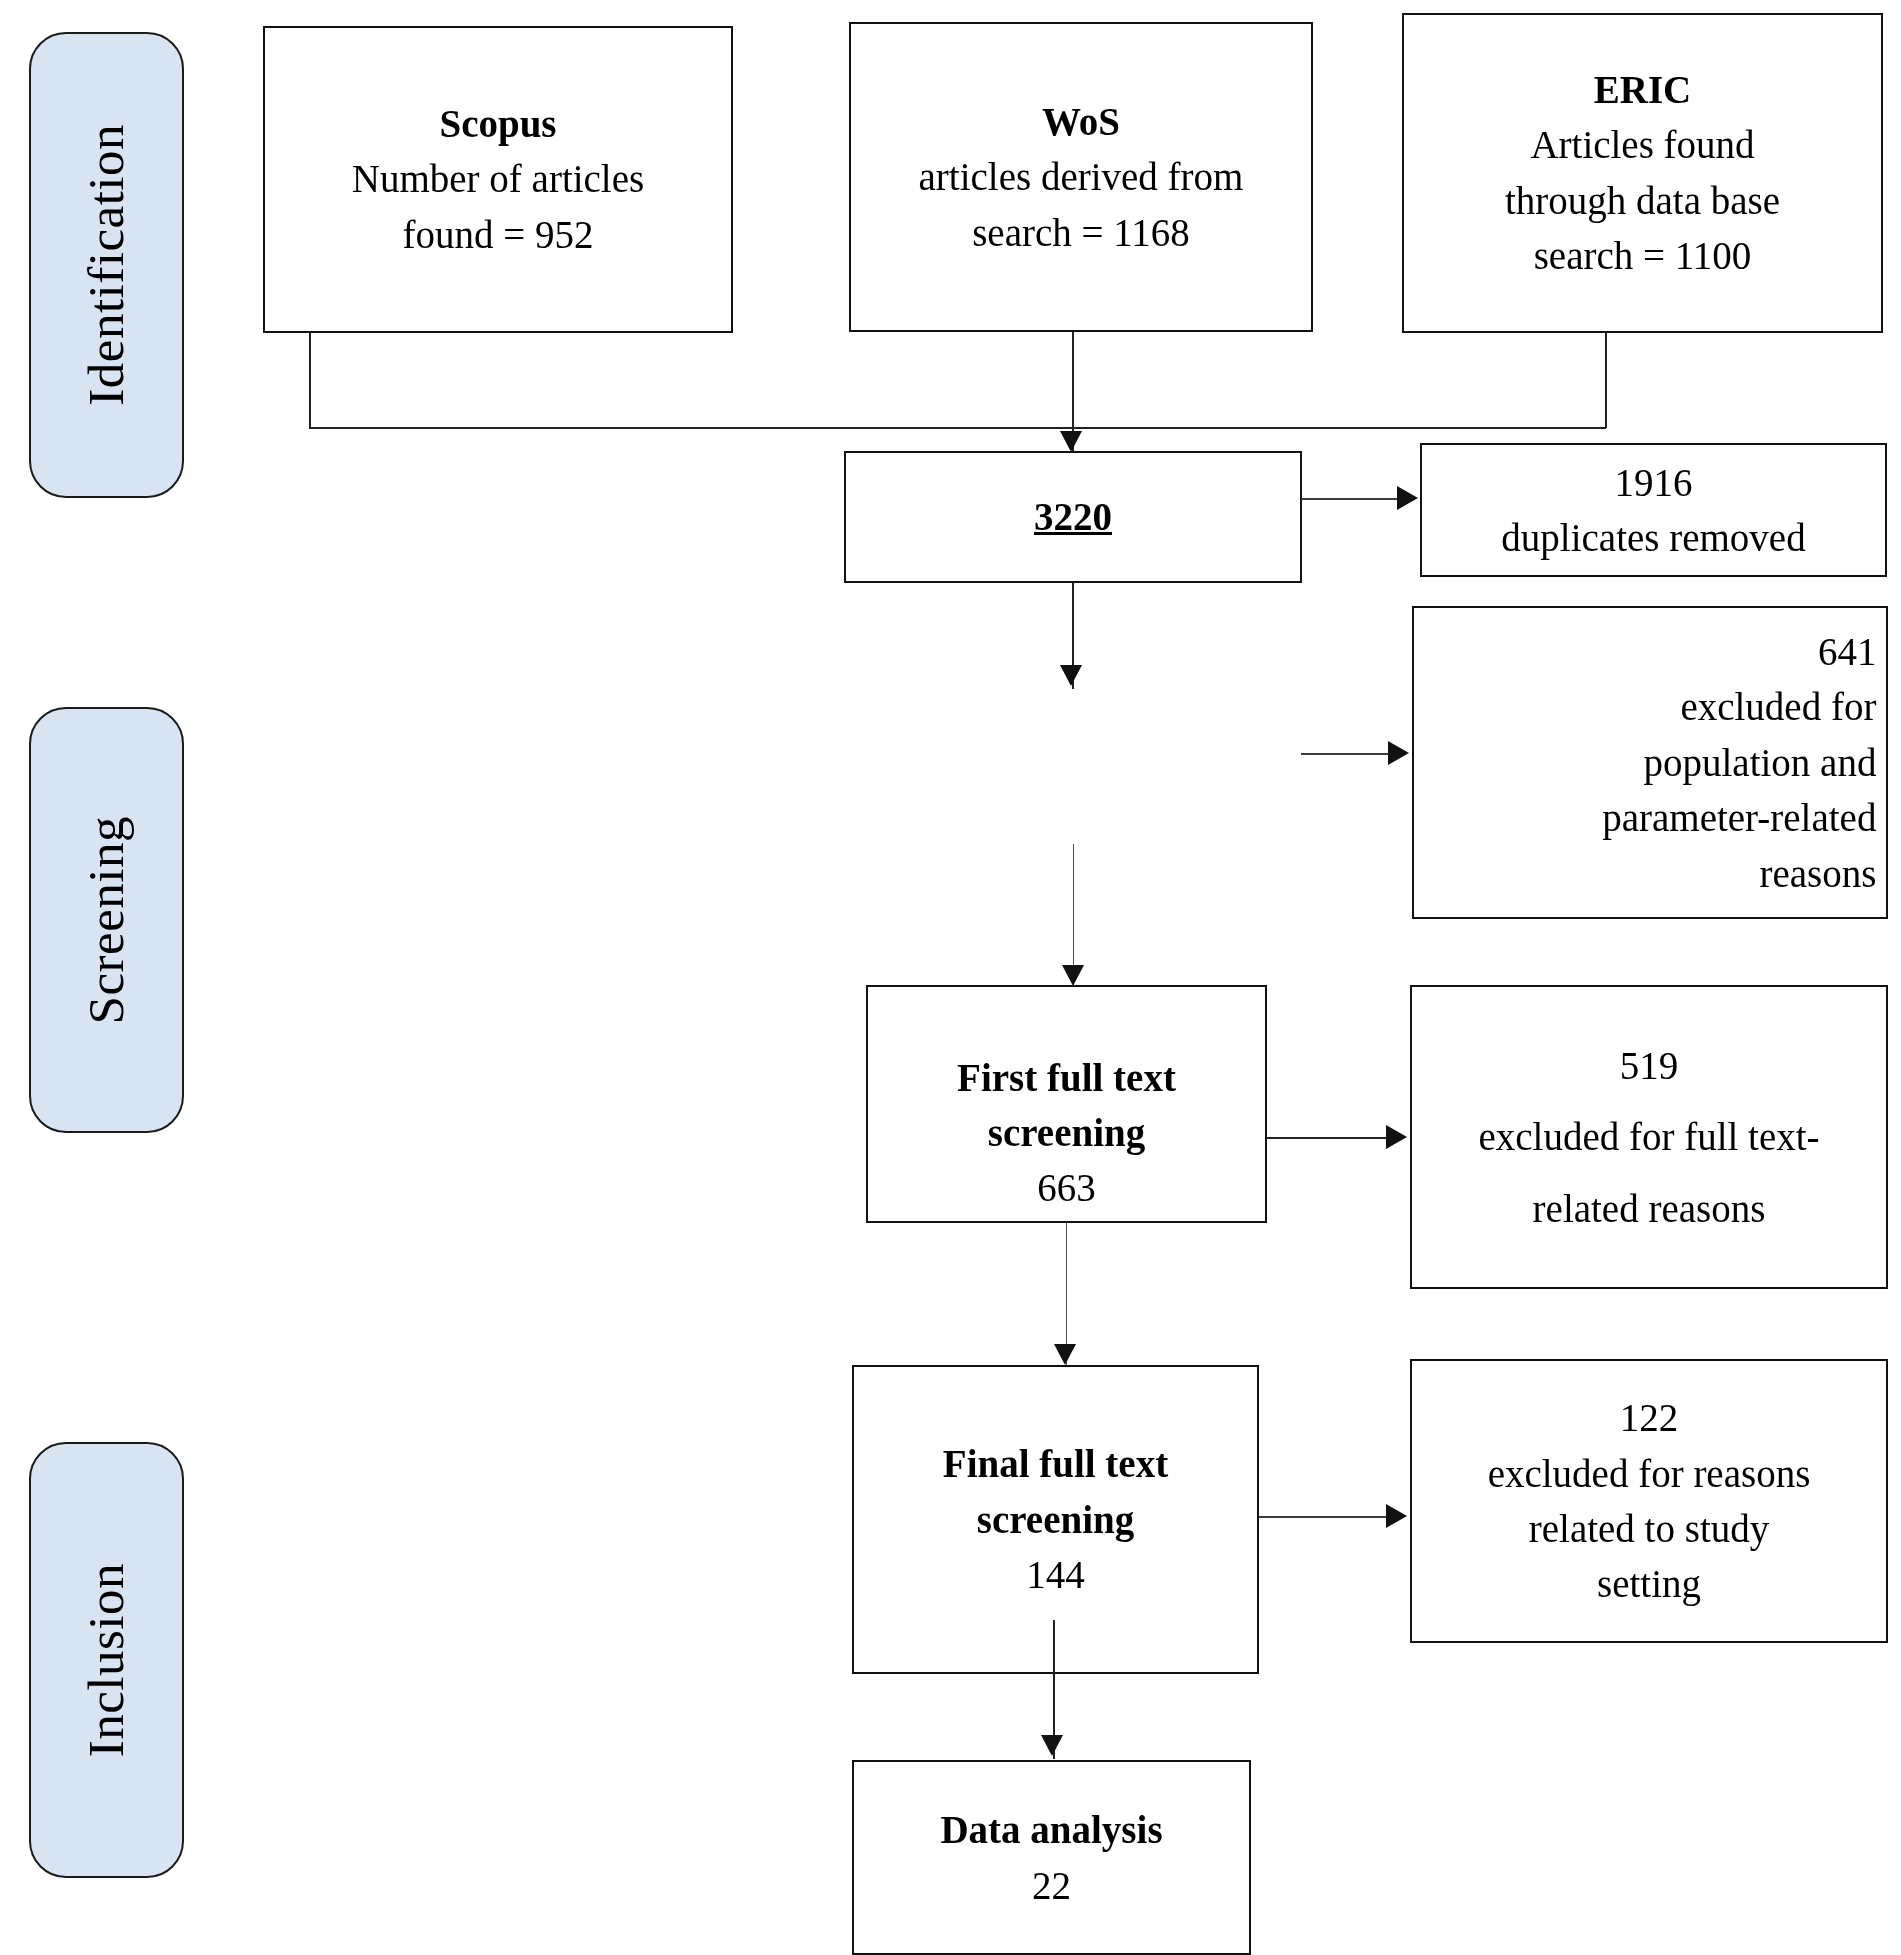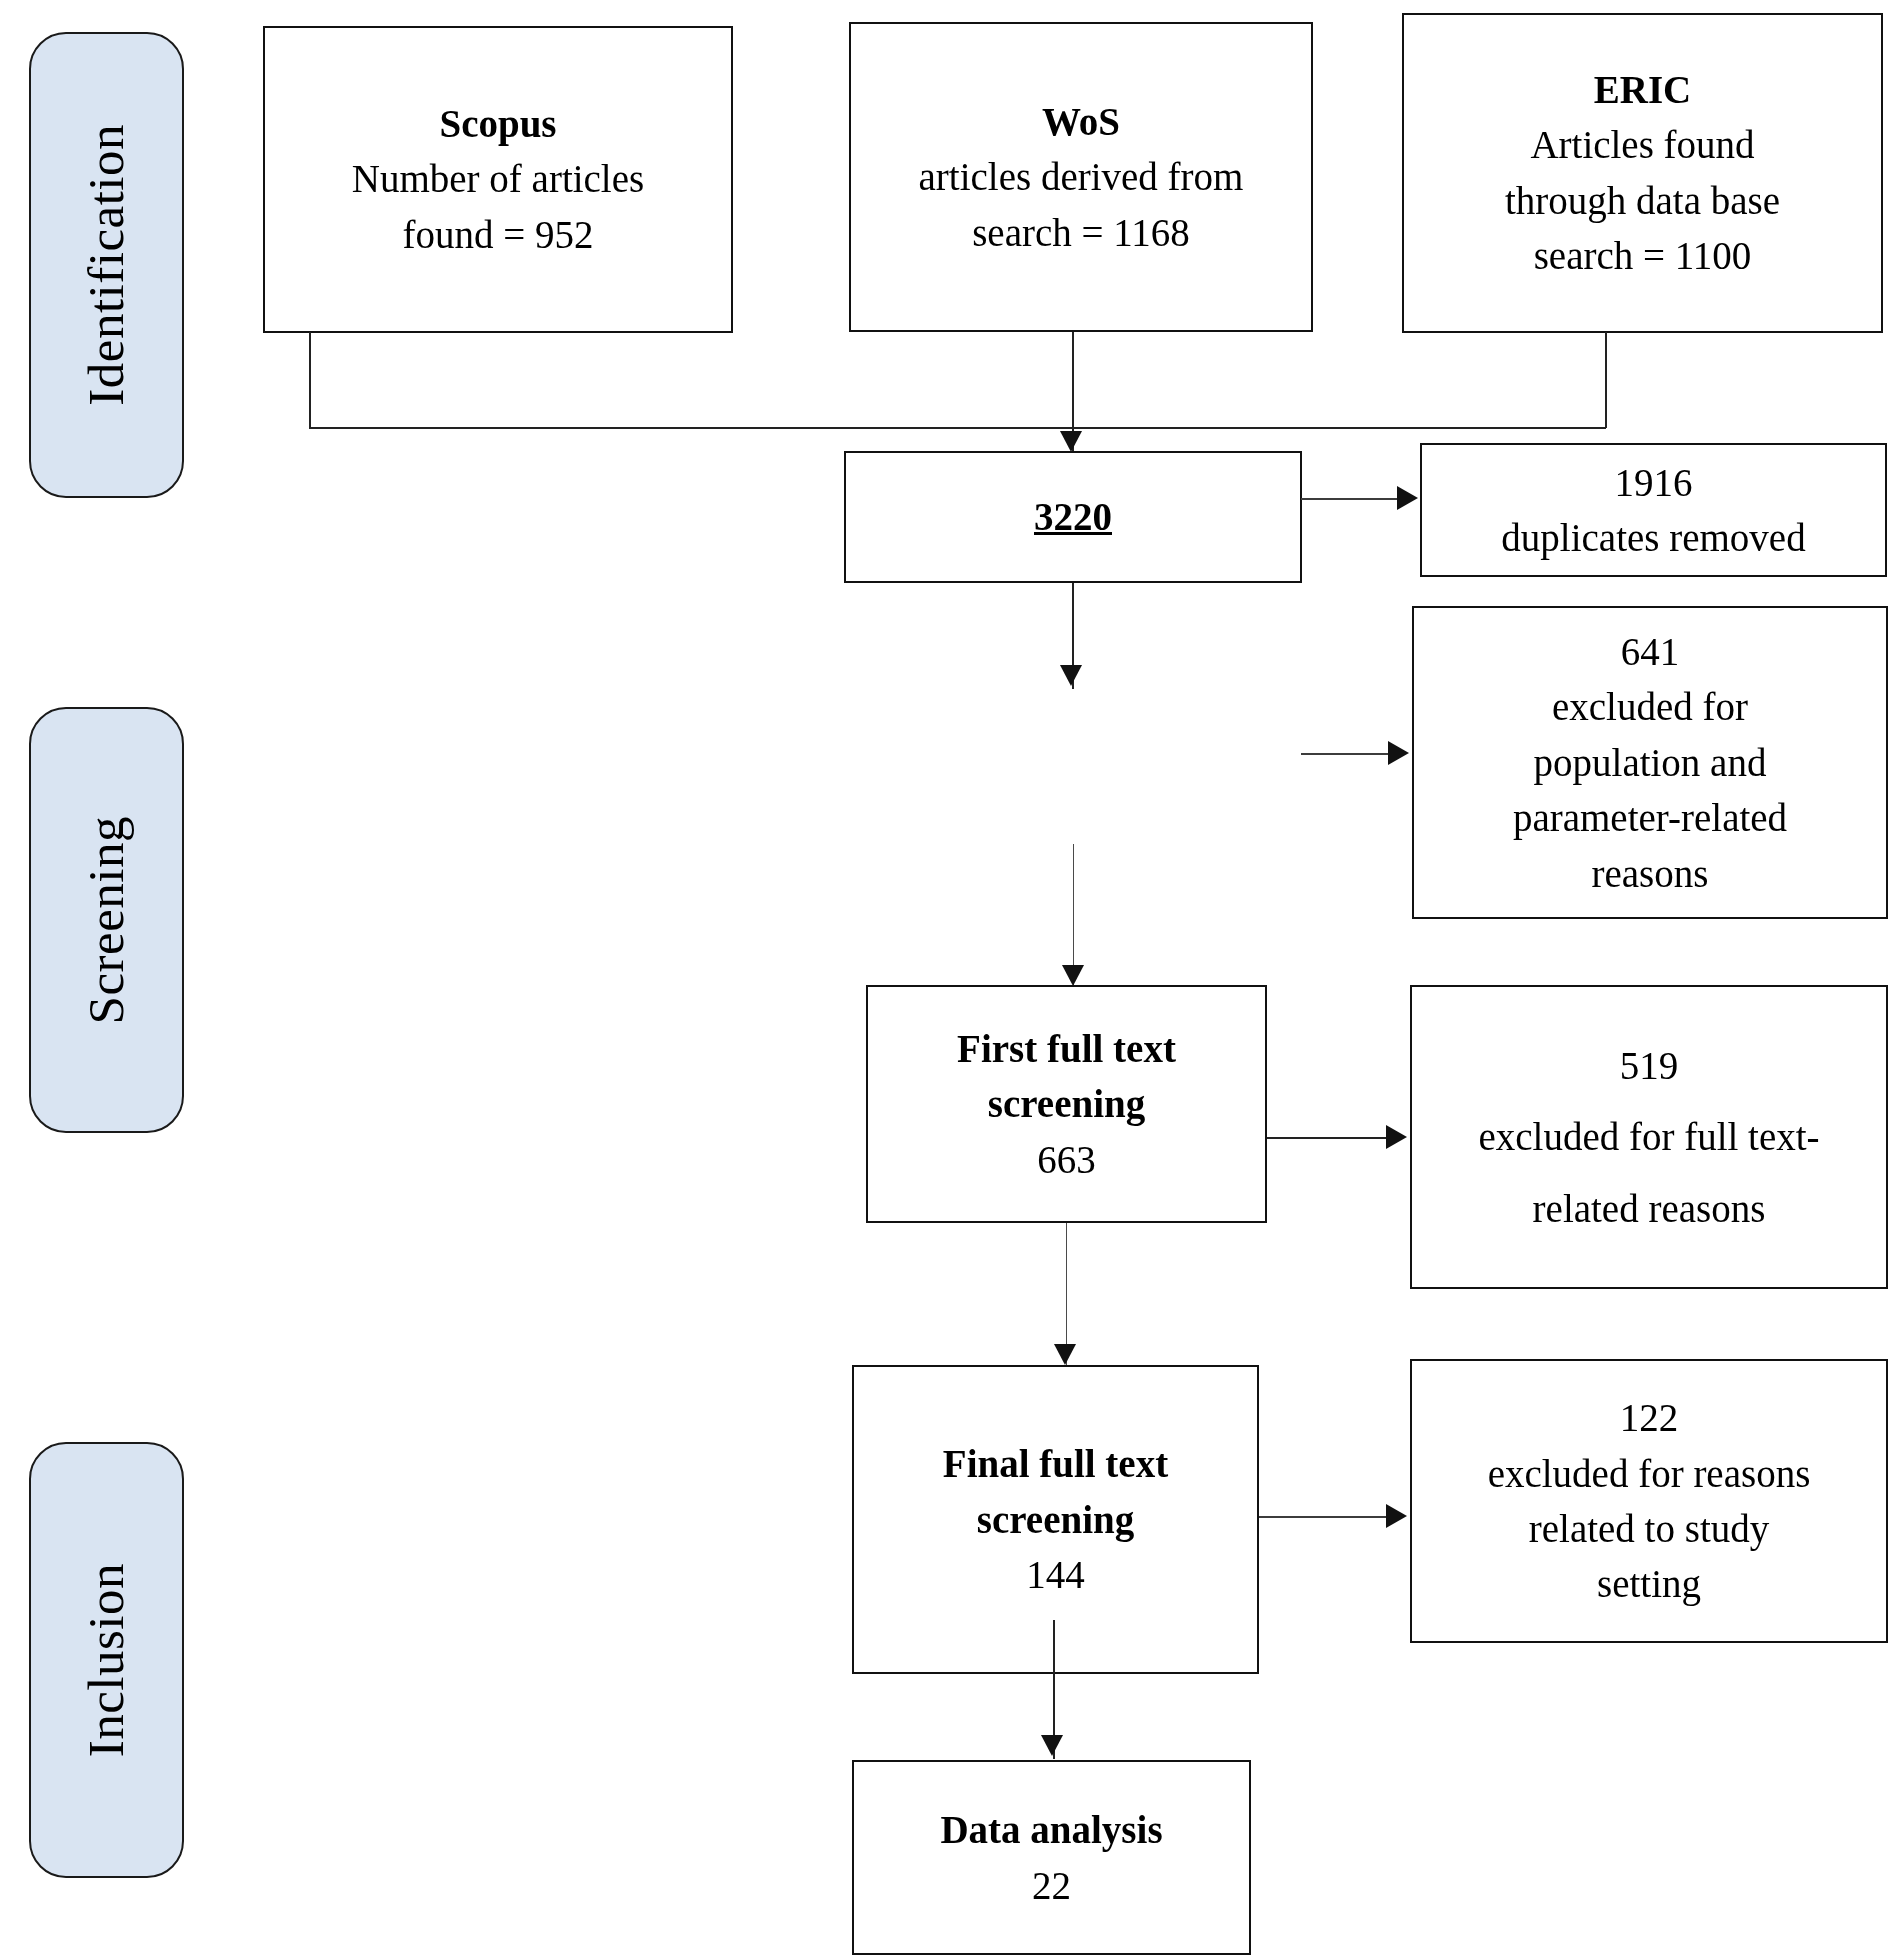--- a/index.html
+++ b/index.html
@@ -145,34 +145,34 @@
     <span class="line">1916</span>
     <span class="line">duplicates removed</span>
   </div>
   <div class="hline thin" style="left:1301px;top:498px;width:98px;"></div>
   <div class="arrow-right" style="left:1397px;top:486px;"></div>
 
   <div class="vline" style="left:1072px;top:583px;height:106px;"></div>
   <div class="arrow-down" style="left:1060px;top:665px;"></div>
 
 
-  <div class="flow-box" style="left:1412px;top:606px;width:476px;height:313px;">
+  <div class="flow-box" style="left:1412px;top:606px;width:476px;height:313px;text-align:right;">
     <span class="line">641</span>
     <span class="line">excluded for</span>
     <span class="line">population and</span>
     <span class="line">parameter-related</span>
     <span class="line">reasons</span>
   </div>
   <div class="hline thin" style="left:1301px;top:753px;width:89px;"></div>
   <div class="arrow-right" style="left:1388px;top:741px;"></div>
 
   <div class="vline thin" style="left:1073px;top:844px;height:144px;"></div>
   <div class="arrow-down" style="left:1062px;top:965px;"></div>
 
-  <div class="flow-box" style="left:866px;top:985px;width:401px;height:238px;">
+  <div class="flow-box" style="left:866px;top:985px;width:401px;height:238px;justify-content:flex-end;">
     <span class="line bold">First full text</span>
     <span class="line bold">screening</span>
     <span class="line">663</span>
   </div>
 
   <div class="flow-box" style="left:1410px;top:985px;width:478px;height:304px;gap:16px;">
     <span class="line">519</span>
     <span class="line">excluded for full text-</span>
     <span class="line">related reasons</span>
   </div>

